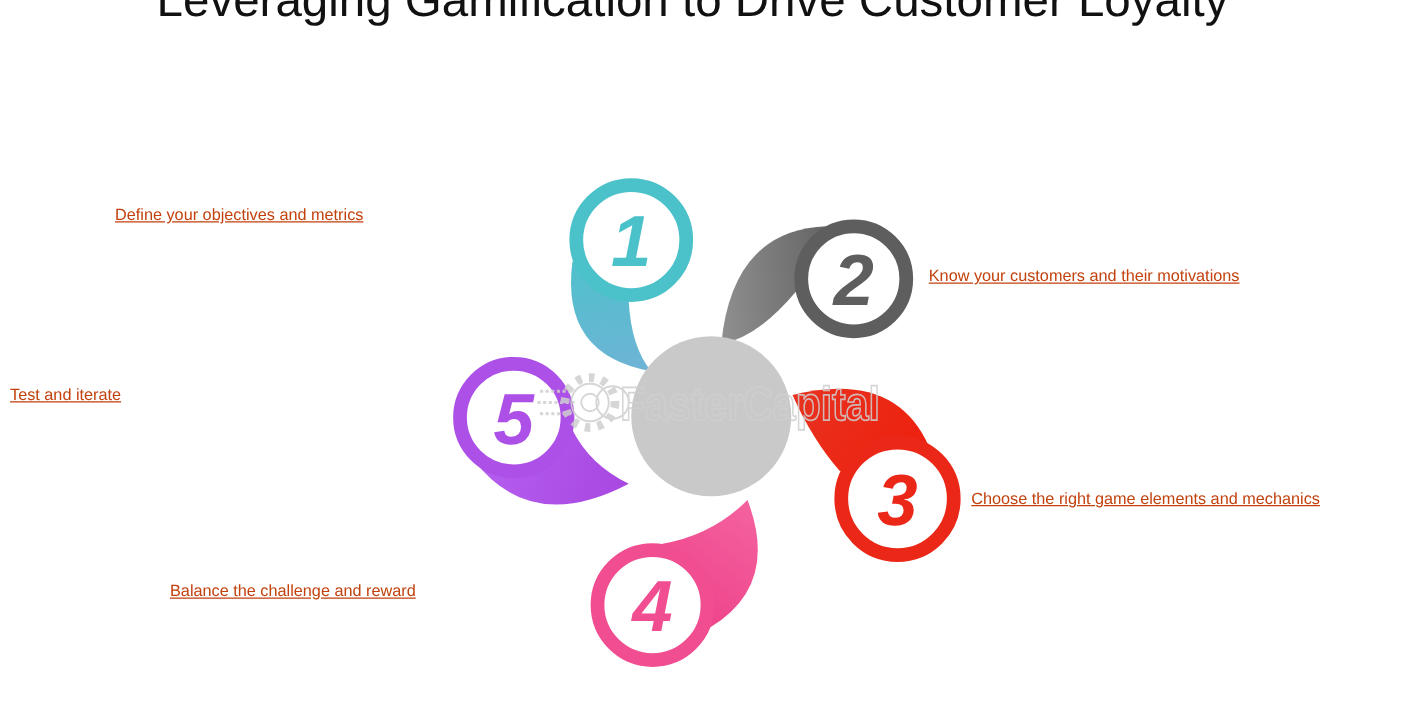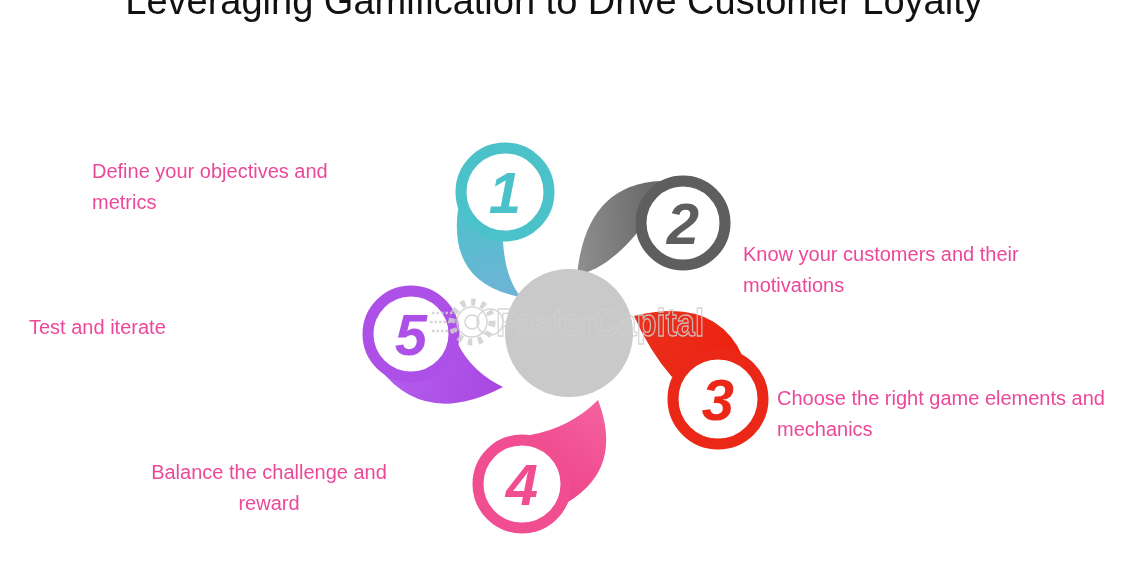--- a/index.html
+++ b/index.html
@@ -7,27 +7,27 @@
     width:1140px;height:570px;position:relative;overflow:hidden;
     background:#ffffff;font-family:"Liberation Sans",sans-serif;
   }
   .page-title{
     position:absolute;top:-18px;left:-16px;width:1140px;
     text-align:center;font-size:38px;line-height:38px;
     color:#111111;white-space:nowrap;
   }
   .diagram-svg{position:absolute;left:0;top:0;}
   .step-label{
-    position:absolute;font-size:20px;line-height:31px;color:#ec4899;
+    position:absolute;font-size:13px;line-height:31px;color:#c2410c;text-decoration:underline;
   }
   .label-1{left:92px;top:156px;width:300px;}
-  .label-2{left:743px;top:205px;width:360px;margin-top:34px;}
+  .label-2{left:743px;top:205px;width:360px;}
   .label-3{left:777px;top:383px;width:335px;}
-  .label-4{left:119px;top:457px;width:300px;text-align:center;}
-  .label-5{left:8px;top:312px;width:250px;margin-left:21px;}
+  .label-4{left:136px;top:457px;width:300px;}
+  .label-5{left:8px;top:300px;width:250px;}
   .step-number{
     font-family:"Liberation Sans",sans-serif;
     font-weight:700;font-style:italic;font-size:58px;
     text-anchor:middle;
   }
   .watermark-text{
     font-family:"Liberation Sans",sans-serif;
     font-weight:700;font-size:38px;fill:none;stroke-width:1.4px;
   }
 </style>

